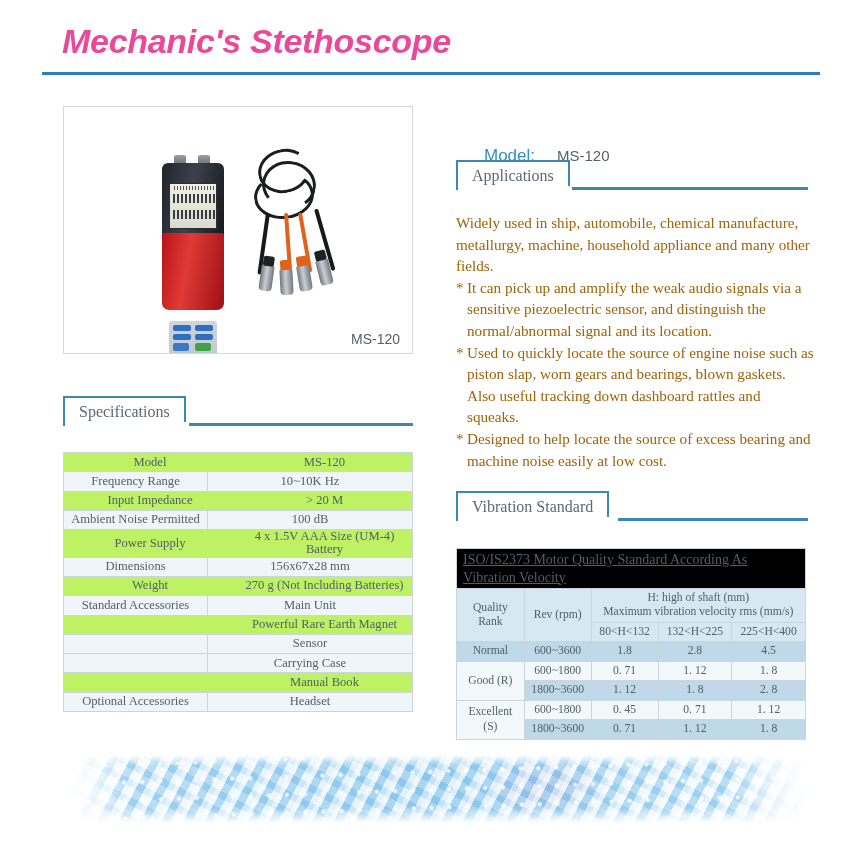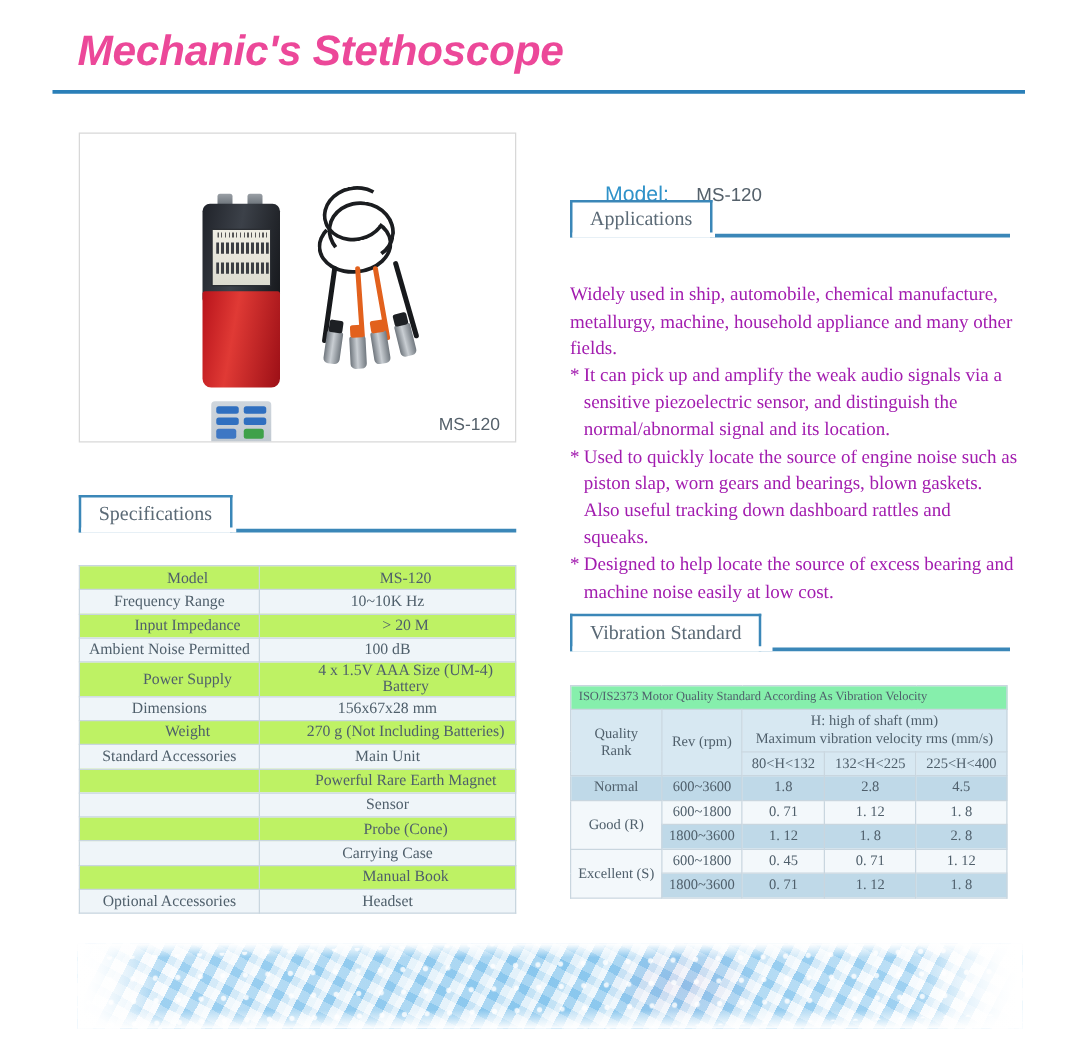--- a/index.html
+++ b/index.html
@@ -134,22 +134,22 @@
   }
 
   
   .model-line { position: absolute; left: 484px; top: 110px;
     font-family: "Liberation Sans", sans-serif; font-size: 17px; margin-top: 36px; }
   .model-label { color: #2f92c9; }
   .model-value { color: #55616b; margin-left: 22px; font-size: 15px; }
 
   
   .apps-body {
-    position: absolute; left: 456px; top: 225px; width: 360px;
-    font-size: 15.2px; line-height: 21.6px; color: #a21caf;
+    position: absolute; left: 456px; top: 212px; width: 360px;
+    font-size: 15.2px; line-height: 21.6px; color: #a16207;
   }
   .apps-body p { margin: 0; }
   .apps-body .bullet { position: relative; padding-left: 11px; }
   .apps-body .bullet::before {
     content: "*"; position: absolute; left: 0; top: 0;
   }
 
   
   .spec-table {
     position: absolute; left: 63px; top: 452px;
@@ -177,22 +177,22 @@
     border-collapse: collapse;
     font-size: 11.6px;
     color: #4f5f6b;
   }
   .vib-table td {
     border: 1px solid #c9d6df;
     text-align: center; vertical-align: middle;
     padding: 2px 3px; line-height: 1.25;
   }
   .vib-table td.title-cell {
-    background: #86efac; text-align: left; padding-left: 6px;
-    font-size: 10px; height: 19px;
+    background: #000000; text-align: left; padding-left: 6px;
+    font-size: 14px; height: 19px; text-decoration: underline;
   }
   .vib-table td.hd { background: #d7e8f2; }
   .vib-table tr.band td { background: #bfd9e8; }
   .vib-table tr.pale td { background: #f3f8fb; }
   .vib-table td.rank { background: #bfd9e8; }
 
   
   .footer-banner {
     position: absolute; left: 62px; top: 755px;
     width: 756px; height: 68px;
@@ -340,24 +340,20 @@
         <td>Main Unit</td>
       </tr>
       <tr class="odd">
         <td class="k blank"></td>
         <td>Powerful Rare Earth Magnet</td>
       </tr>
       <tr class="even">
         <td class="k blank"></td>
         <td>Sensor</td>
       </tr>
-      <tr class="odd">
-        <td class="k blank"></td>
-        <td>Probe (Cone)</td>
-      </tr>
       <tr class="even">
         <td class="k blank"></td>
         <td>Carrying Case</td>
       </tr>
       <tr class="odd">
         <td class="k blank"></td>
         <td>Manual Book</td>
       </tr>
       <tr class="even">
         <td class="k">Optional Accessories</td>

